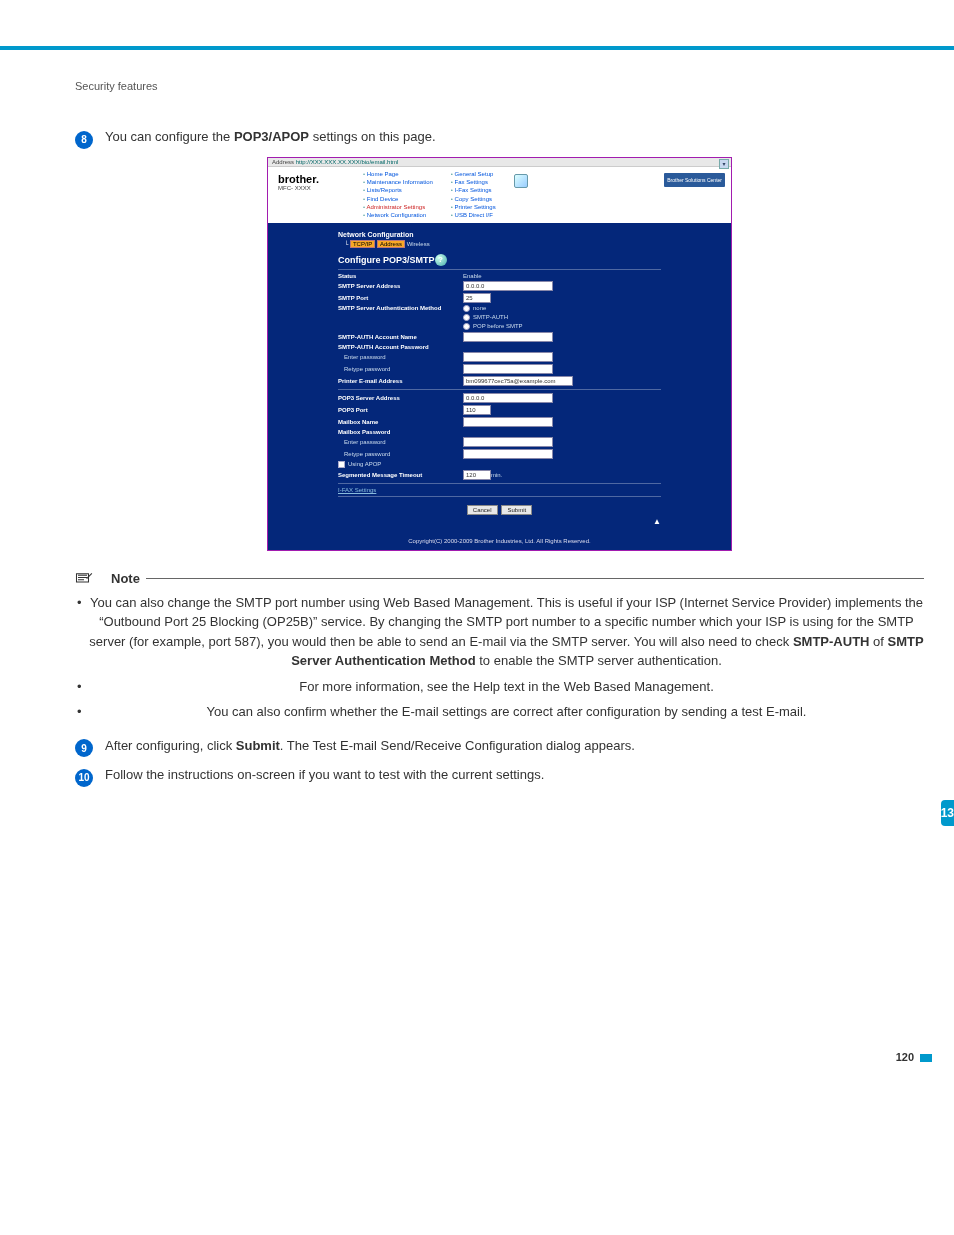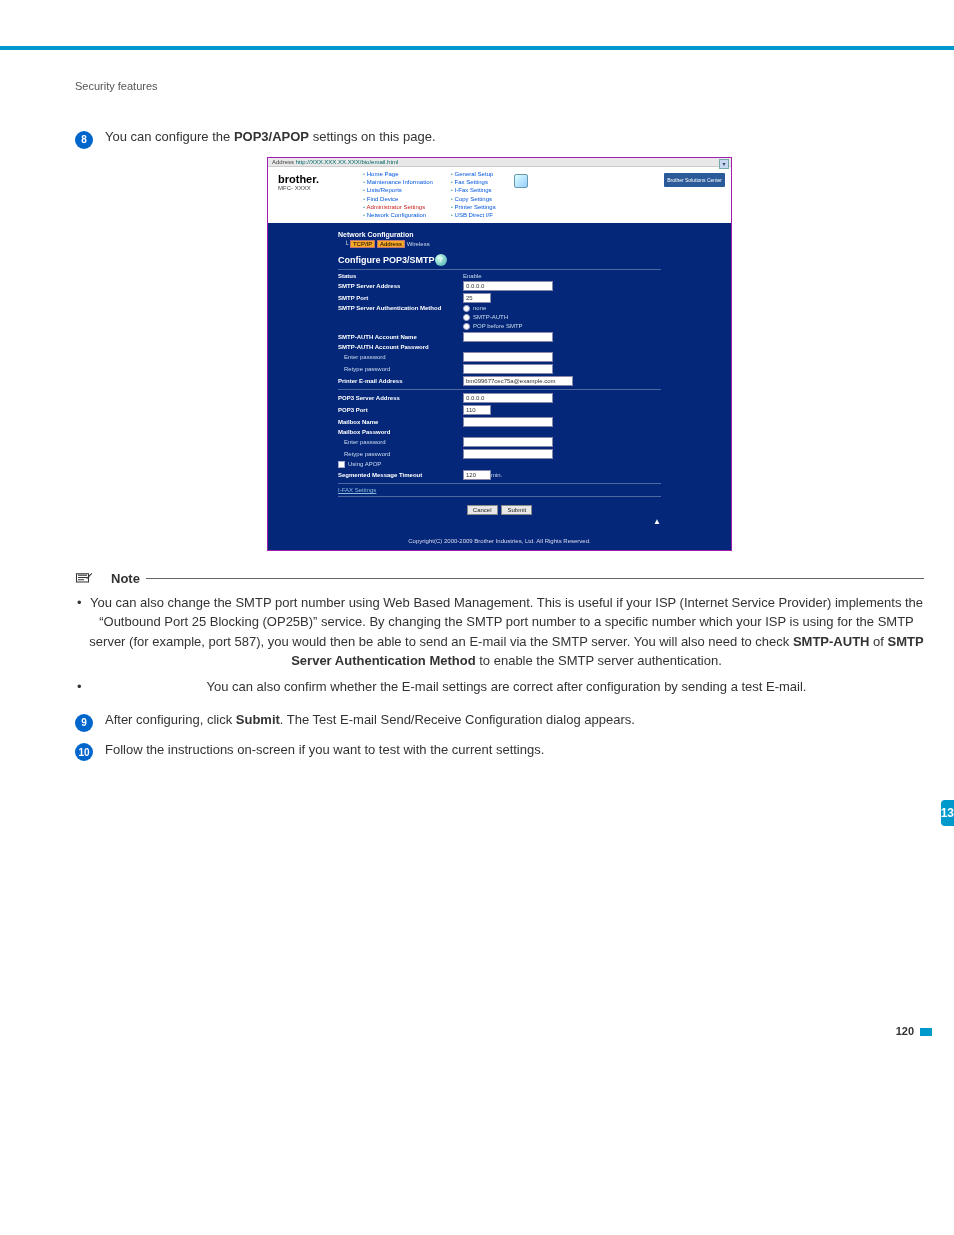--- a/index.html
+++ b/index.html
@@ -407,20 +407,21 @@
         </svg>
     </span>
     <span class="note-label">Note</span>
     <span class="note-line"></span>
   </div>
 
   <ul class="bullets">
     <li>
       <span>You can also change the SMTP port number using Web Based Management. This is useful if your ISP (Internet Service Provider) implements the “Outbound Port 25 Blocking (OP25B)” service. By changing the SMTP port number to a specific number which your ISP is using for the SMTP server (for example, port 587), you would then be able to send an E-mail via the SMTP server. You will also need to check </span><span class="bold">SMTP-AUTH</span><span> of </span><span class="bold">SMTP Server Authentication Method</span><span> to enable the SMTP server authentication.</span>
     </li>
+    <li>For more information, see the Help text in the Web Based Management.</li>
     <li>You can also confirm whether the E-mail settings are correct after configuration by sending a test E-mail.</li>
   </ul>
 
   <div class="step-line">
     <span class="step-num">9</span>
     <span class="step-text">
       <span>After configuring, click </span><span class="bold">Submit</span><span>. The Test E-mail Send/Receive Configuration dialog appears.</span>
     </span>
   </div>
 

